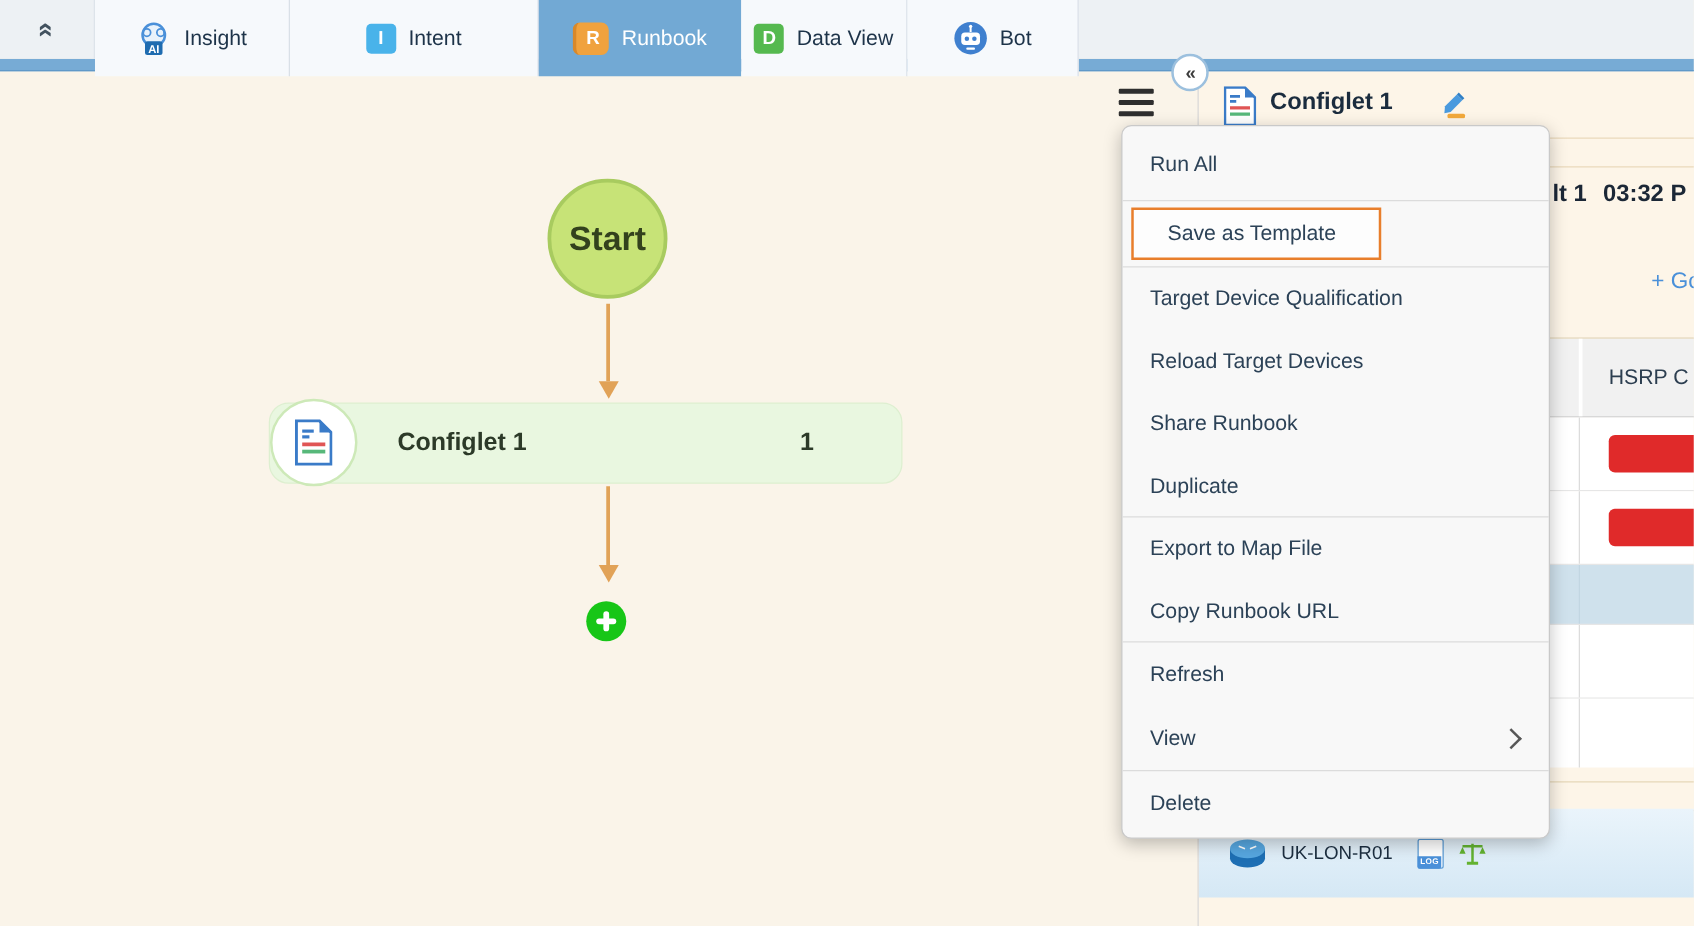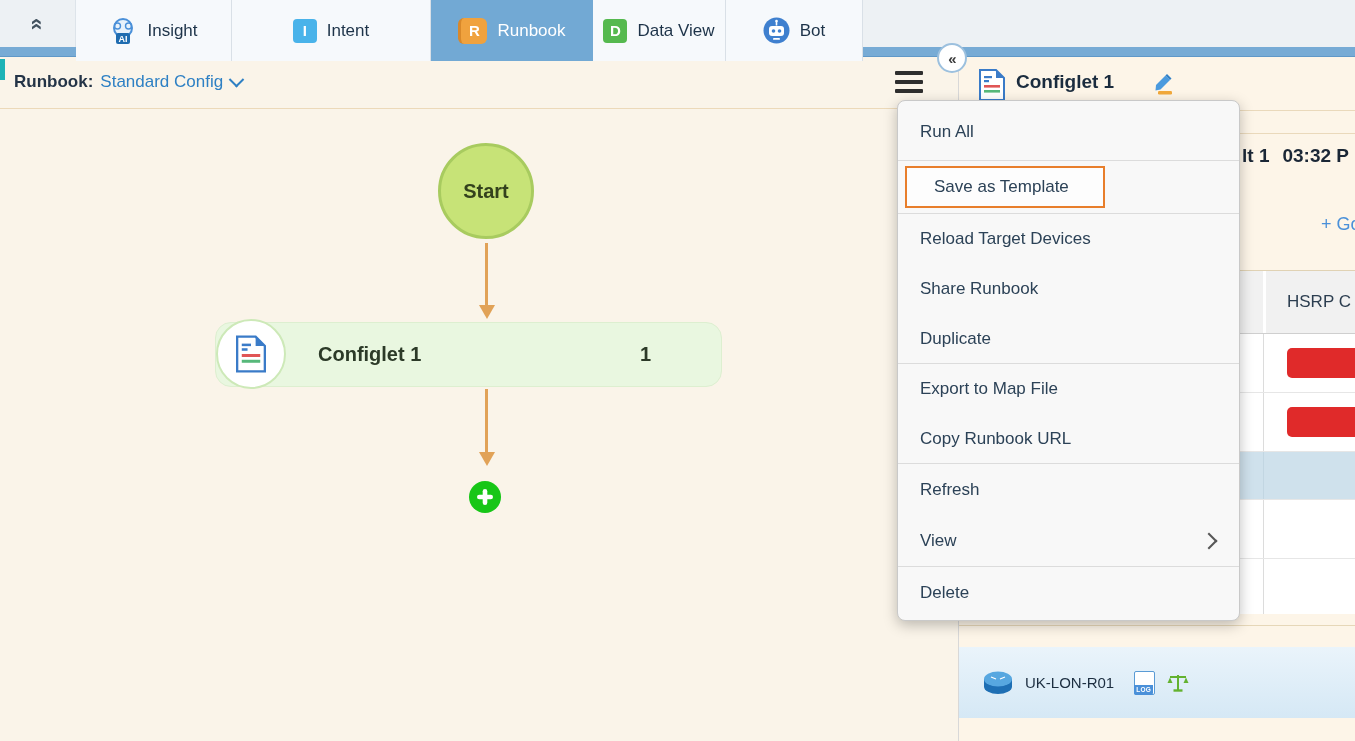--- a/index.html
+++ b/index.html
@@ -31,21 +31,21 @@
   .lp-header{position:absolute;left:0;top:0;width:958px;height:52px;border-bottom:1px solid #ecd9b9;display:flex;align-items:center;}
   .teal-notch{position:absolute;left:0;top:3px;width:5px;height:21px;background:#1db3b6;}
   .rb-label{font-size:17px;font-weight:bold;color:#243447;margin-left:14px;}
   .rb-name{font-size:17px;color:#2e80c4;margin-left:7px;cursor:pointer;}
   .chev-down{display:inline-block;width:9px;height:9px;border-right:2.5px solid #2e80c4;border-bottom:2.5px solid #2e80c4;transform:rotate(45deg) translate(-2px,-2px);margin-left:8px;cursor:pointer;}
   .hamburger{position:absolute;left:895px;top:15px;width:28px;height:22px;display:flex;flex-direction:column;justify-content:space-between;cursor:pointer;}
   .hamburger div{height:4px;background:#2e2e2e;border-radius:1px;}
   
   .start-node{position:absolute;left:438px;top:87px;width:96px;height:96px;border-radius:50%;
     background:#c7e377;border:3px solid #a8cb5f;box-sizing:border-box;
-    display:flex;align-items:center;justify-content:center;font-size:20px;font-weight:bold;color:#33411d;}
+    display:flex;align-items:center;justify-content:center;font-size:27px;font-weight:bold;color:#33411d;}
   .arrow-line{position:absolute;width:3px;background:#e1a257;left:485px;}
   .arrow1-line{top:187px;height:62px;} .arrow2-line{top:333px;height:63px;}
   .arrow-head{position:absolute;width:0;height:0;border-left:8px solid transparent;border-right:8px solid transparent;border-top:14px solid #e1a257;left:479px;}
   .arrow1-head{top:249px;} .arrow2-head{top:396px;}
   .flow-node{position:absolute;left:215px;top:266px;width:507px;height:65px;background:#e9f7e0;
     border:1px solid #ddefd0;border-radius:16px;box-sizing:border-box;cursor:pointer;}
   .node-icon-circle{position:absolute;left:216px;top:263px;width:70px;height:70px;border-radius:50%;
     background:#ffffff;border:2px solid #cde9b8;box-sizing:border-box;display:flex;align-items:center;justify-content:center;}
   .node-label{position:absolute;left:318px;top:266px;height:65px;display:flex;align-items:center;font-size:20px;font-weight:bold;color:#2c3a28;}
   .node-count{position:absolute;left:640px;top:266px;height:65px;display:flex;align-items:center;font-size:20px;font-weight:bold;color:#2c3a28;}
@@ -132,26 +132,20 @@
       <circle cx="10.5" cy="14" r="1.8" fill="#3f80cf"></circle>
       <circle cx="16.5" cy="14" r="1.8" fill="#3f80cf"></circle>
       <rect x="10" y="21" width="7" height="1.8" rx="0.9" fill="#fff"></rect>
     </svg>
     <span class="tab-label">Bot</span>
   </div>
 </div>
 <div class="blue-strip"></div>
 
 <div class="left-panel">
-  <div class="lp-header">
-    <div class="teal-notch"></div>
-    <span class="rb-label">Runbook:</span>
-    <span class="rb-name">Standard Config</span>
-    <span class="chev-down"></span>
-  </div>
   <div class="hamburger">
     <div></div>
       <div></div>
       <div></div>
   </div>
 
   <div class="start-node">
     <span>Start</span>
   </div>
   <div class="arrow-line arrow1-line"></div>
@@ -273,20 +267,23 @@
     <span>Run All</span>
   </div>
   <div class="mi-sep"></div>
   <div class="mi mi-save">
     <div class="orange-box">
       <span>Save as Template</span>
     </div>
   </div>
   <div class="mi-sep"></div>
   <div class="mi">
+    <span>Target Device Qualification</span>
+  </div>
+  <div class="mi">
     <span>Reload Target Devices</span>
   </div>
   <div class="mi">
     <span>Share Runbook</span>
   </div>
   <div class="mi mi-dup">
     <span>Duplicate</span>
   </div>
   <div class="mi-sep"></div>
   <div class="mi">

